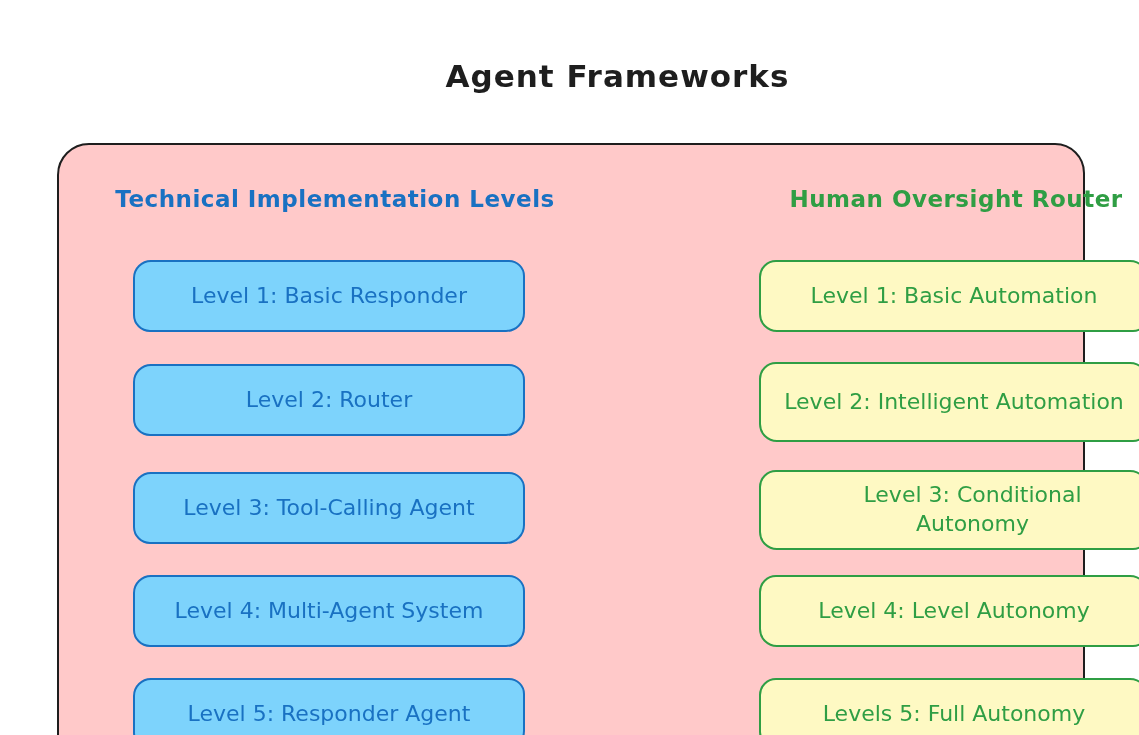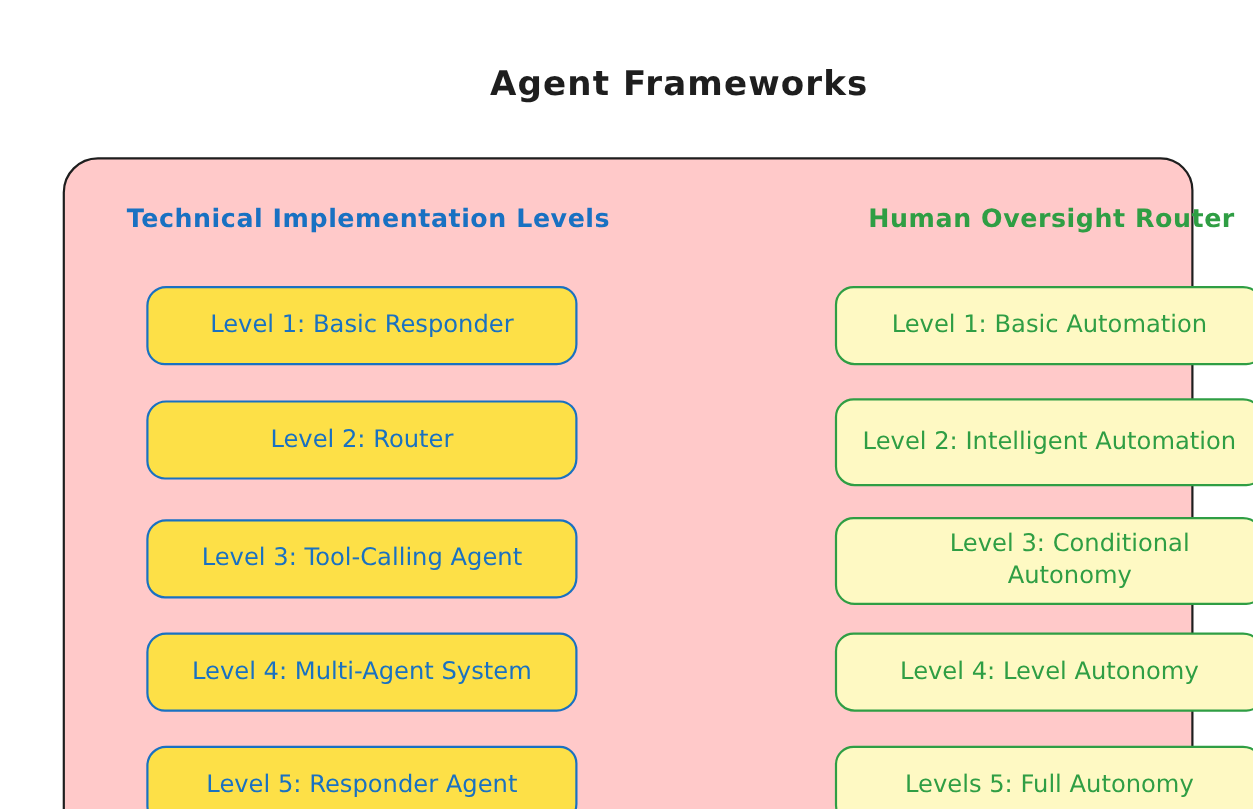--- a/index.html
+++ b/index.html
@@ -51,21 +51,21 @@
     text-align: center;
     font-size: 22px;
     font-weight: 500;
     line-height: 1.3;
     padding: 4px 10px;
   }
   .level-box.blue {
     left: 58px;
     width: 392px;
     height: 72px;
-    background: #fde047;
+    background: #7dd3fc;
     border: 2.5px solid #1971c2;
     border-radius: 18px 16px 19px 17px;
     color: #1971c2;
   }
   .level-box.green {
     left: 684px;
     width: 390px;
     background: #fef9c3;
     border: 2.5px solid #2f9e44;
     border-radius: 17px 19px 16px 18px;

